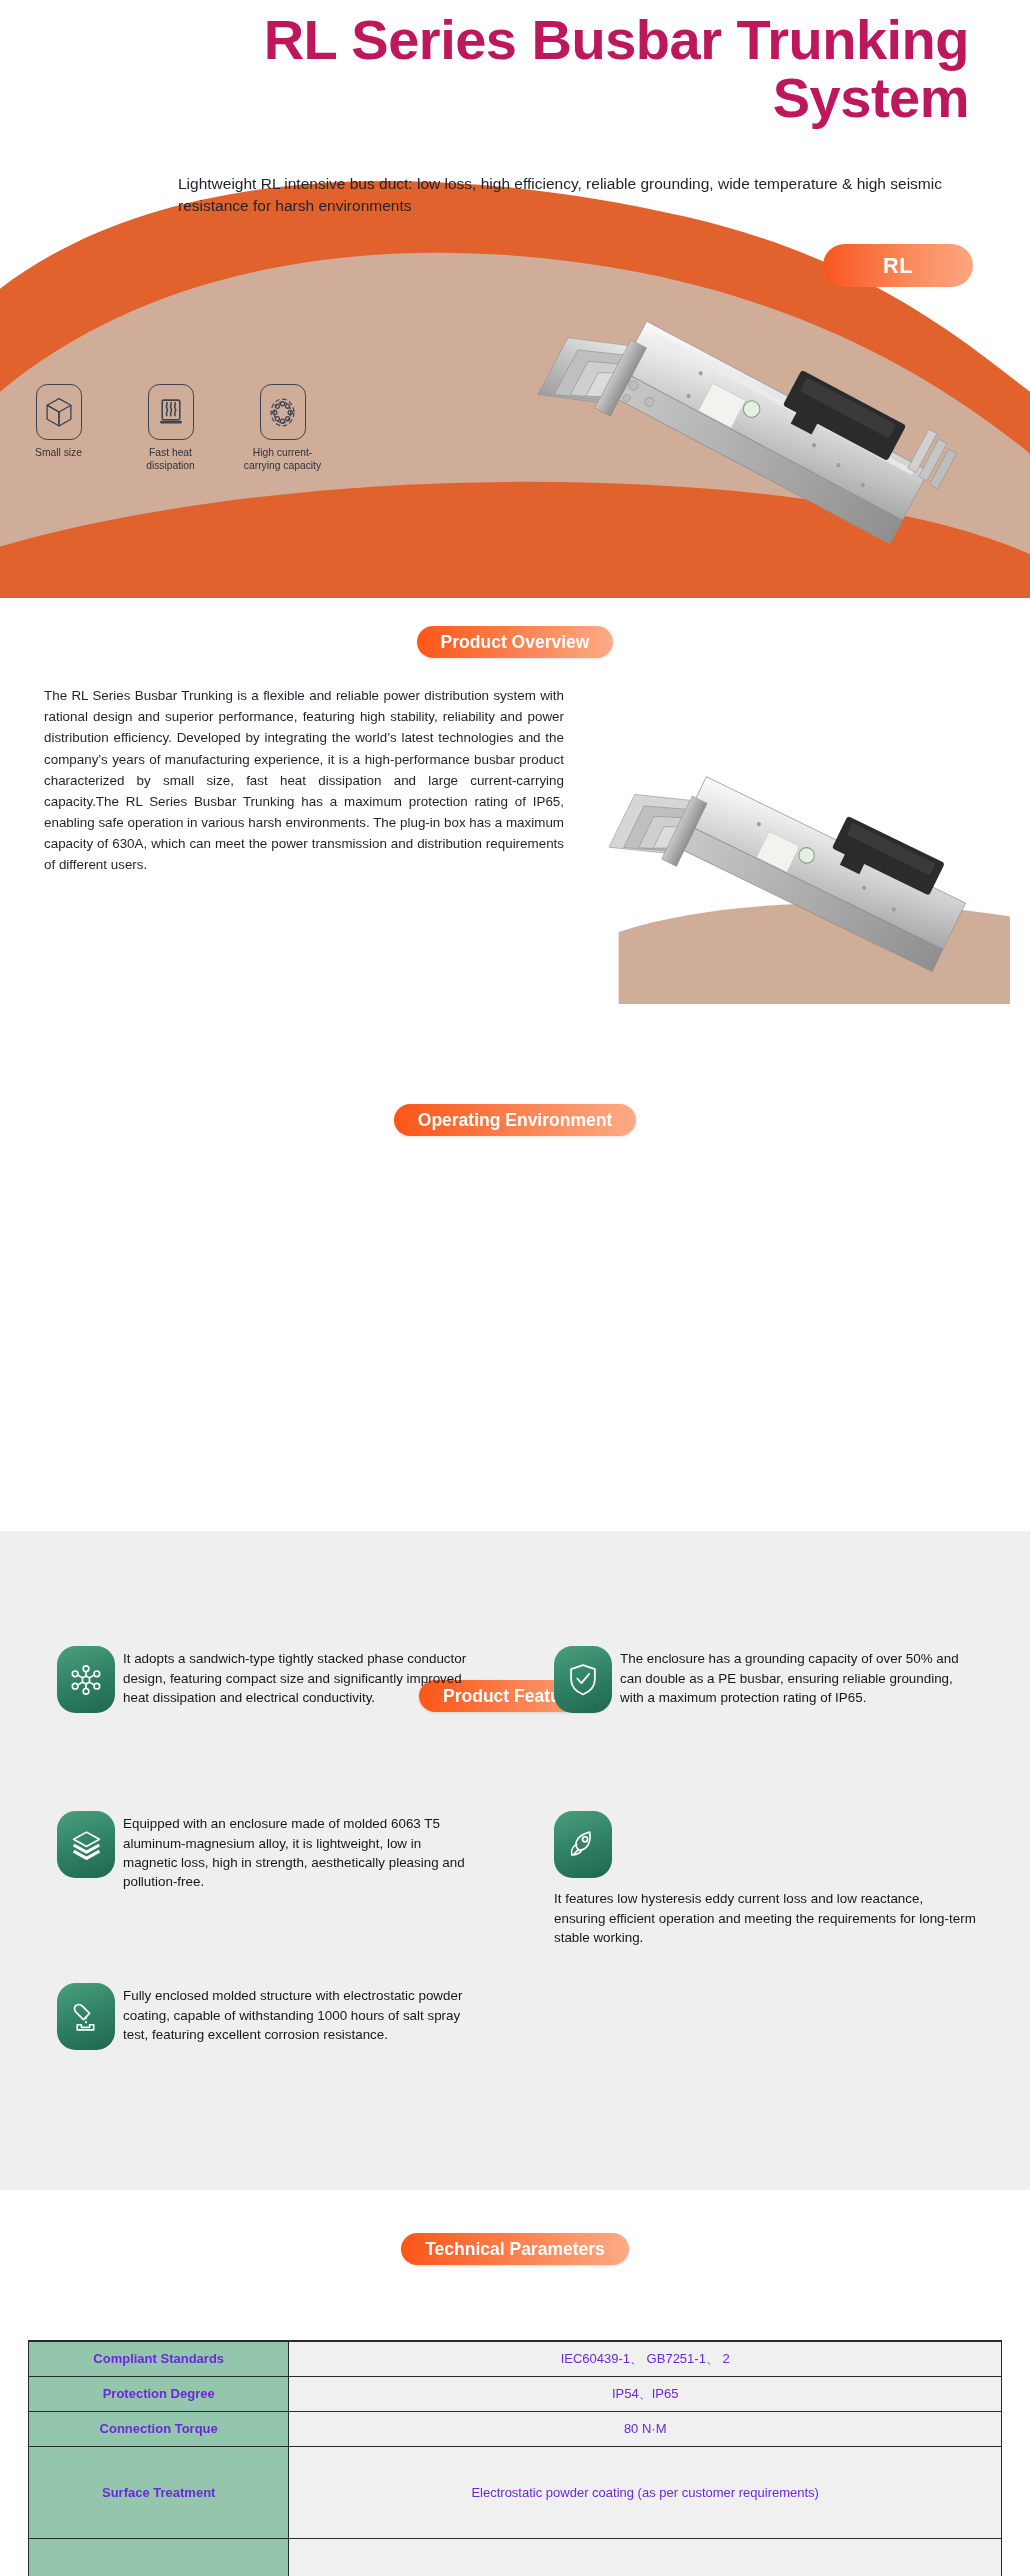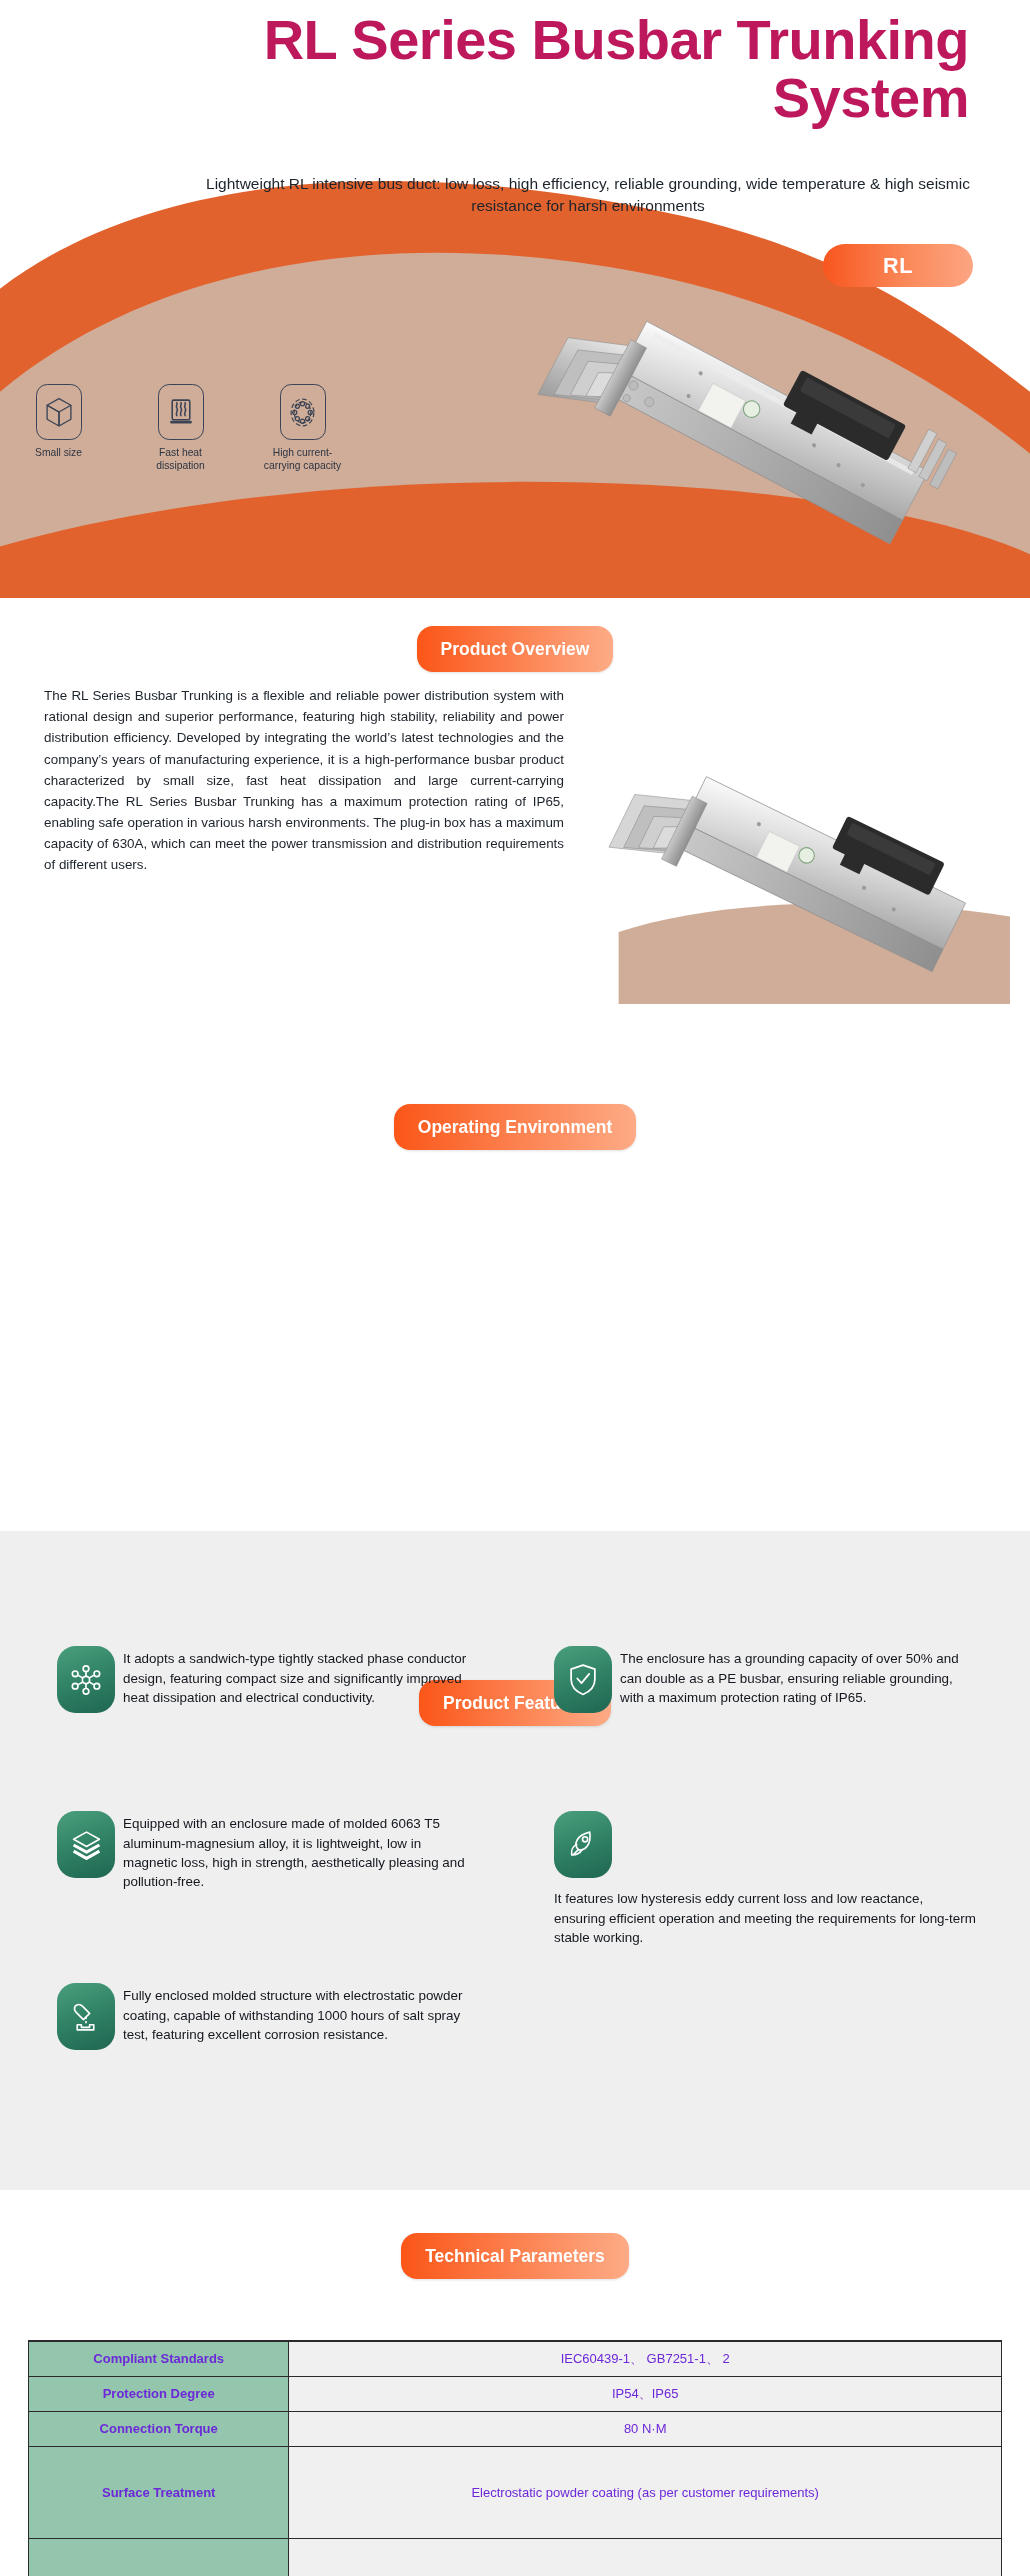--- a/index.html
+++ b/index.html
@@ -17,55 +17,55 @@
   .hero-svg{position:absolute;left:0;top:0;width:1030px;height:598px;}
   .hero-title{
     position:absolute;left:62px;top:11.3px;width:907px;
     text-align:right;
     font-size:56px;line-height:1.03;
     font-weight:800;letter-spacing:-0.5px;
     color:#be185d;
     font-family:"Liberation Sans", sans-serif;
   }
   .hero-sub{
-    position:absolute;left:186px;top:173px;width:804px;
-    text-align:center;
+    position:absolute;left:178px;top:173px;width:804px;
+    text-align:left;
     font-size:15.5px;line-height:1.42;color:#1d232b;font-weight:400;
   }
   .rl-badge{
     position:absolute;left:823px;top:233px;width:150px;height:43px;
     border-radius:21.6px;
     background:linear-gradient(90deg,#f8561f 0%,#fb8c5d 60%,#fca583 100%);
     color:#fff;font-size:21.6px;font-weight:700;
     display:flex;align-items:center;justify-content:center;
     letter-spacing:0.5px;
     margin-top:11px;
   }
   
-  .hero-icons{position:absolute;left:17.5px;top:384px;display:flex;gap:40px;}
+  .hero-icons{position:absolute;left:17.5px;top:384px;display:flex;gap:30px;}
   .hero-ic{width:82px;text-align:center;}
   .hero-ic .box{
     width:44px;height:54px;margin:0 auto;
     border:1.5px solid #3b4354;border-radius:11.3px;
     display:flex;align-items:center;justify-content:center;
   }
   .hero-ic .cap{
     margin-top:7.2px;font-size:10.3px;line-height:1.24;color:#2d3442;font-weight:400;
   }
 
   
   .photo{position:absolute;}
 
   
   .pill{
     height:32px;border-radius:16px;
     background:linear-gradient(90deg,#fb5618 0%,#fc7c49 45%,#fdab86 100%);
     color:#fff;font-size:17.5px;font-weight:700;
     display:inline-flex;align-items:center;justify-content:center;
-    padding:7px 24px;
+    padding:0 24px;
     box-shadow:0 1px 2.6px rgba(0,0,0,.12);
   }
   .pill-center{position:absolute;left:0;width:1030px;text-align:center;}
   .ov-text{
     position:absolute;left:44px;top:685px;width:520px;
     font-size:13.4px;line-height:1.58;color:#1d232b;text-align:justify;
   }
 
   
   .env{position:relative;}

